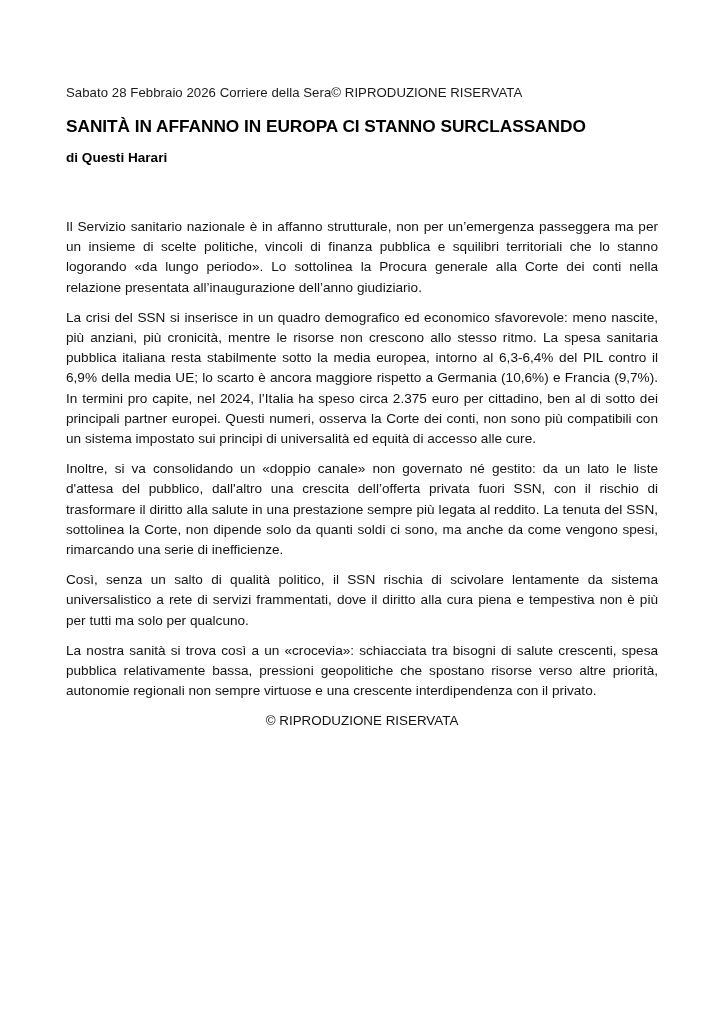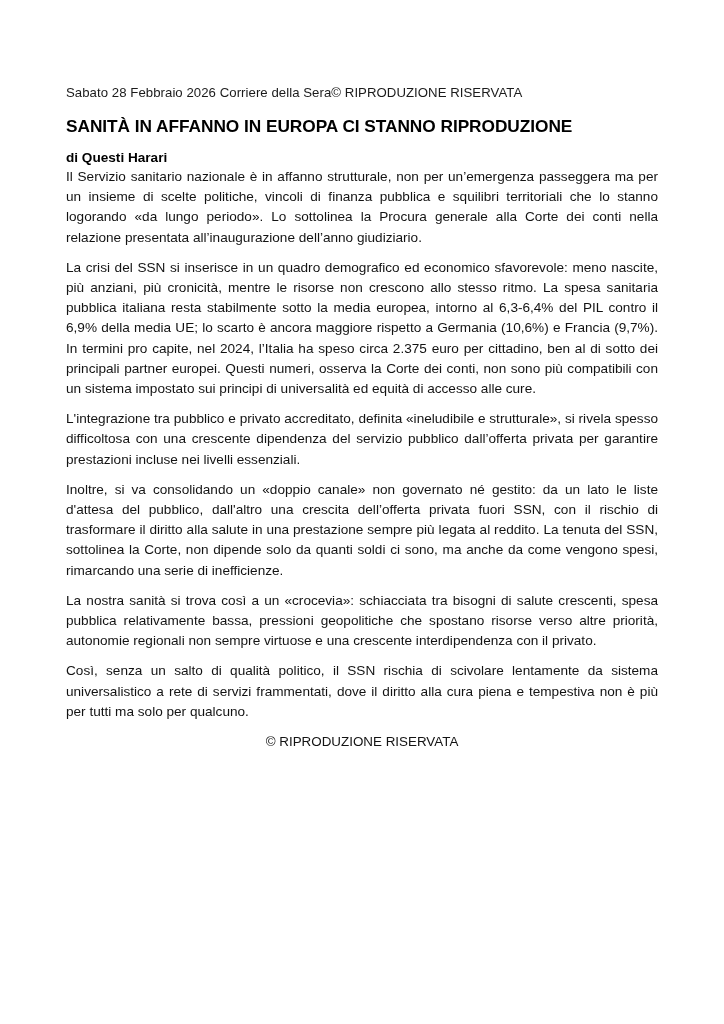--- a/index.html
+++ b/index.html
@@ -55,20 +55,21 @@
   .byline {
     font-size: 13.6px;
     font-weight: bold;
     line-height: 18px;
     color: #000000;
     margin: 0;
   }
 
   
   .body-copy {
+    margin-top: 50px;
   }
 
   .para {
     font-size: 13.6px;
     line-height: 20.2px;
     text-align: justify;
     color: #131313;
     margin: 0 0 10px 0;
     hyphens: none;
   }
@@ -85,29 +86,28 @@
   }
 </style>
 </head>
 <body>
 
 <div class="page">
   <article class="article">
 
     <div class="source-line">Sabato 28 Febbraio 2026 Corriere della Sera© RIPRODUZIONE RISERVATA</div>
 
-    <h1 class="headline">SANITÀ IN AFFANNO IN EUROPA CI STANNO RIPRODUZIONE</h1>
+    <h1 class="headline">SANITÀ IN AFFANNO IN EUROPA CI STANNO SURCLASSANDO</h1>
 
     <div class="byline">di Questi Harari</div>
 
     <div class="body-copy">
       <p class="para">Il Servizio sanitario nazionale è in affanno strutturale, non per un’emergenza passeggera ma per un insieme di scelte politiche, vincoli di finanza pubblica e squilibri territoriali che lo stanno logorando «da lungo periodo». Lo sottolinea la Procura generale alla Corte dei conti nella relazione presentata all’inaugurazione dell’anno giudiziario.</p>
       <p class="para">La crisi del SSN si inserisce in un quadro demografico ed economico sfavorevole: meno nascite, più anziani, più cronicità, mentre le risorse non crescono allo stesso ritmo. La spesa sanitaria pubblica italiana resta stabilmente sotto la media europea, intorno al 6,3-6,4% del PIL contro il 6,9% della media UE; lo scarto è ancora maggiore rispetto a Germania (10,6%) e Francia (9,7%). In termini pro capite, nel 2024, l’Italia ha speso circa 2.375 euro per cittadino, ben al di sotto dei principali partner europei. Questi numeri, osserva la Corte dei conti, non sono più compatibili con un sistema impostato sui principi di universalità ed equità di accesso alle cure.</p>
-      <p class="para">L'integrazione tra pubblico e privato accreditato, definita «ineludibile e strutturale», si rivela spesso difficoltosa con una crescente dipendenza del servizio pubblico dall’offerta privata per garantire prestazioni incluse nei livelli essenziali.</p>
       <p class="para">Inoltre, si va consolidando un «doppio canale» non governato né gestito: da un lato le liste d'attesa del pubblico, dall'altro una crescita dell’offerta privata fuori SSN, con il rischio di trasformare il diritto alla salute in una prestazione sempre più legata al reddito. La tenuta del SSN, sottolinea la Corte, non dipende solo da quanti soldi ci sono, ma anche da come vengono spesi, rimarcando una serie di inefficienze.</p>
+      <p class="para">Così, senza un salto di qualità politico, il SSN rischia di scivolare lentamente da sistema universalistico a rete di servizi frammentati, dove il diritto alla cura piena e tempestiva non è più per tutti ma solo per qualcuno.</p>
       <p class="para">La nostra sanità si trova così a un «crocevia»: schiacciata tra bisogni di salute crescenti, spesa pubblica relativamente bassa, pressioni geopolitiche che spostano risorse verso altre priorità, autonomie regionali non sempre virtuose e una crescente interdipendenza con il privato.</p>
-      <p class="para">Così, senza un salto di qualità politico, il SSN rischia di scivolare lentamente da sistema universalistico a rete di servizi frammentati, dove il diritto alla cura piena e tempestiva non è più per tutti ma solo per qualcuno.</p>
 
       <p class="copyright-line">© RIPRODUZIONE RISERVATA</p>
     </div>
 
   </article>
 </div>
 
 </body></html>

